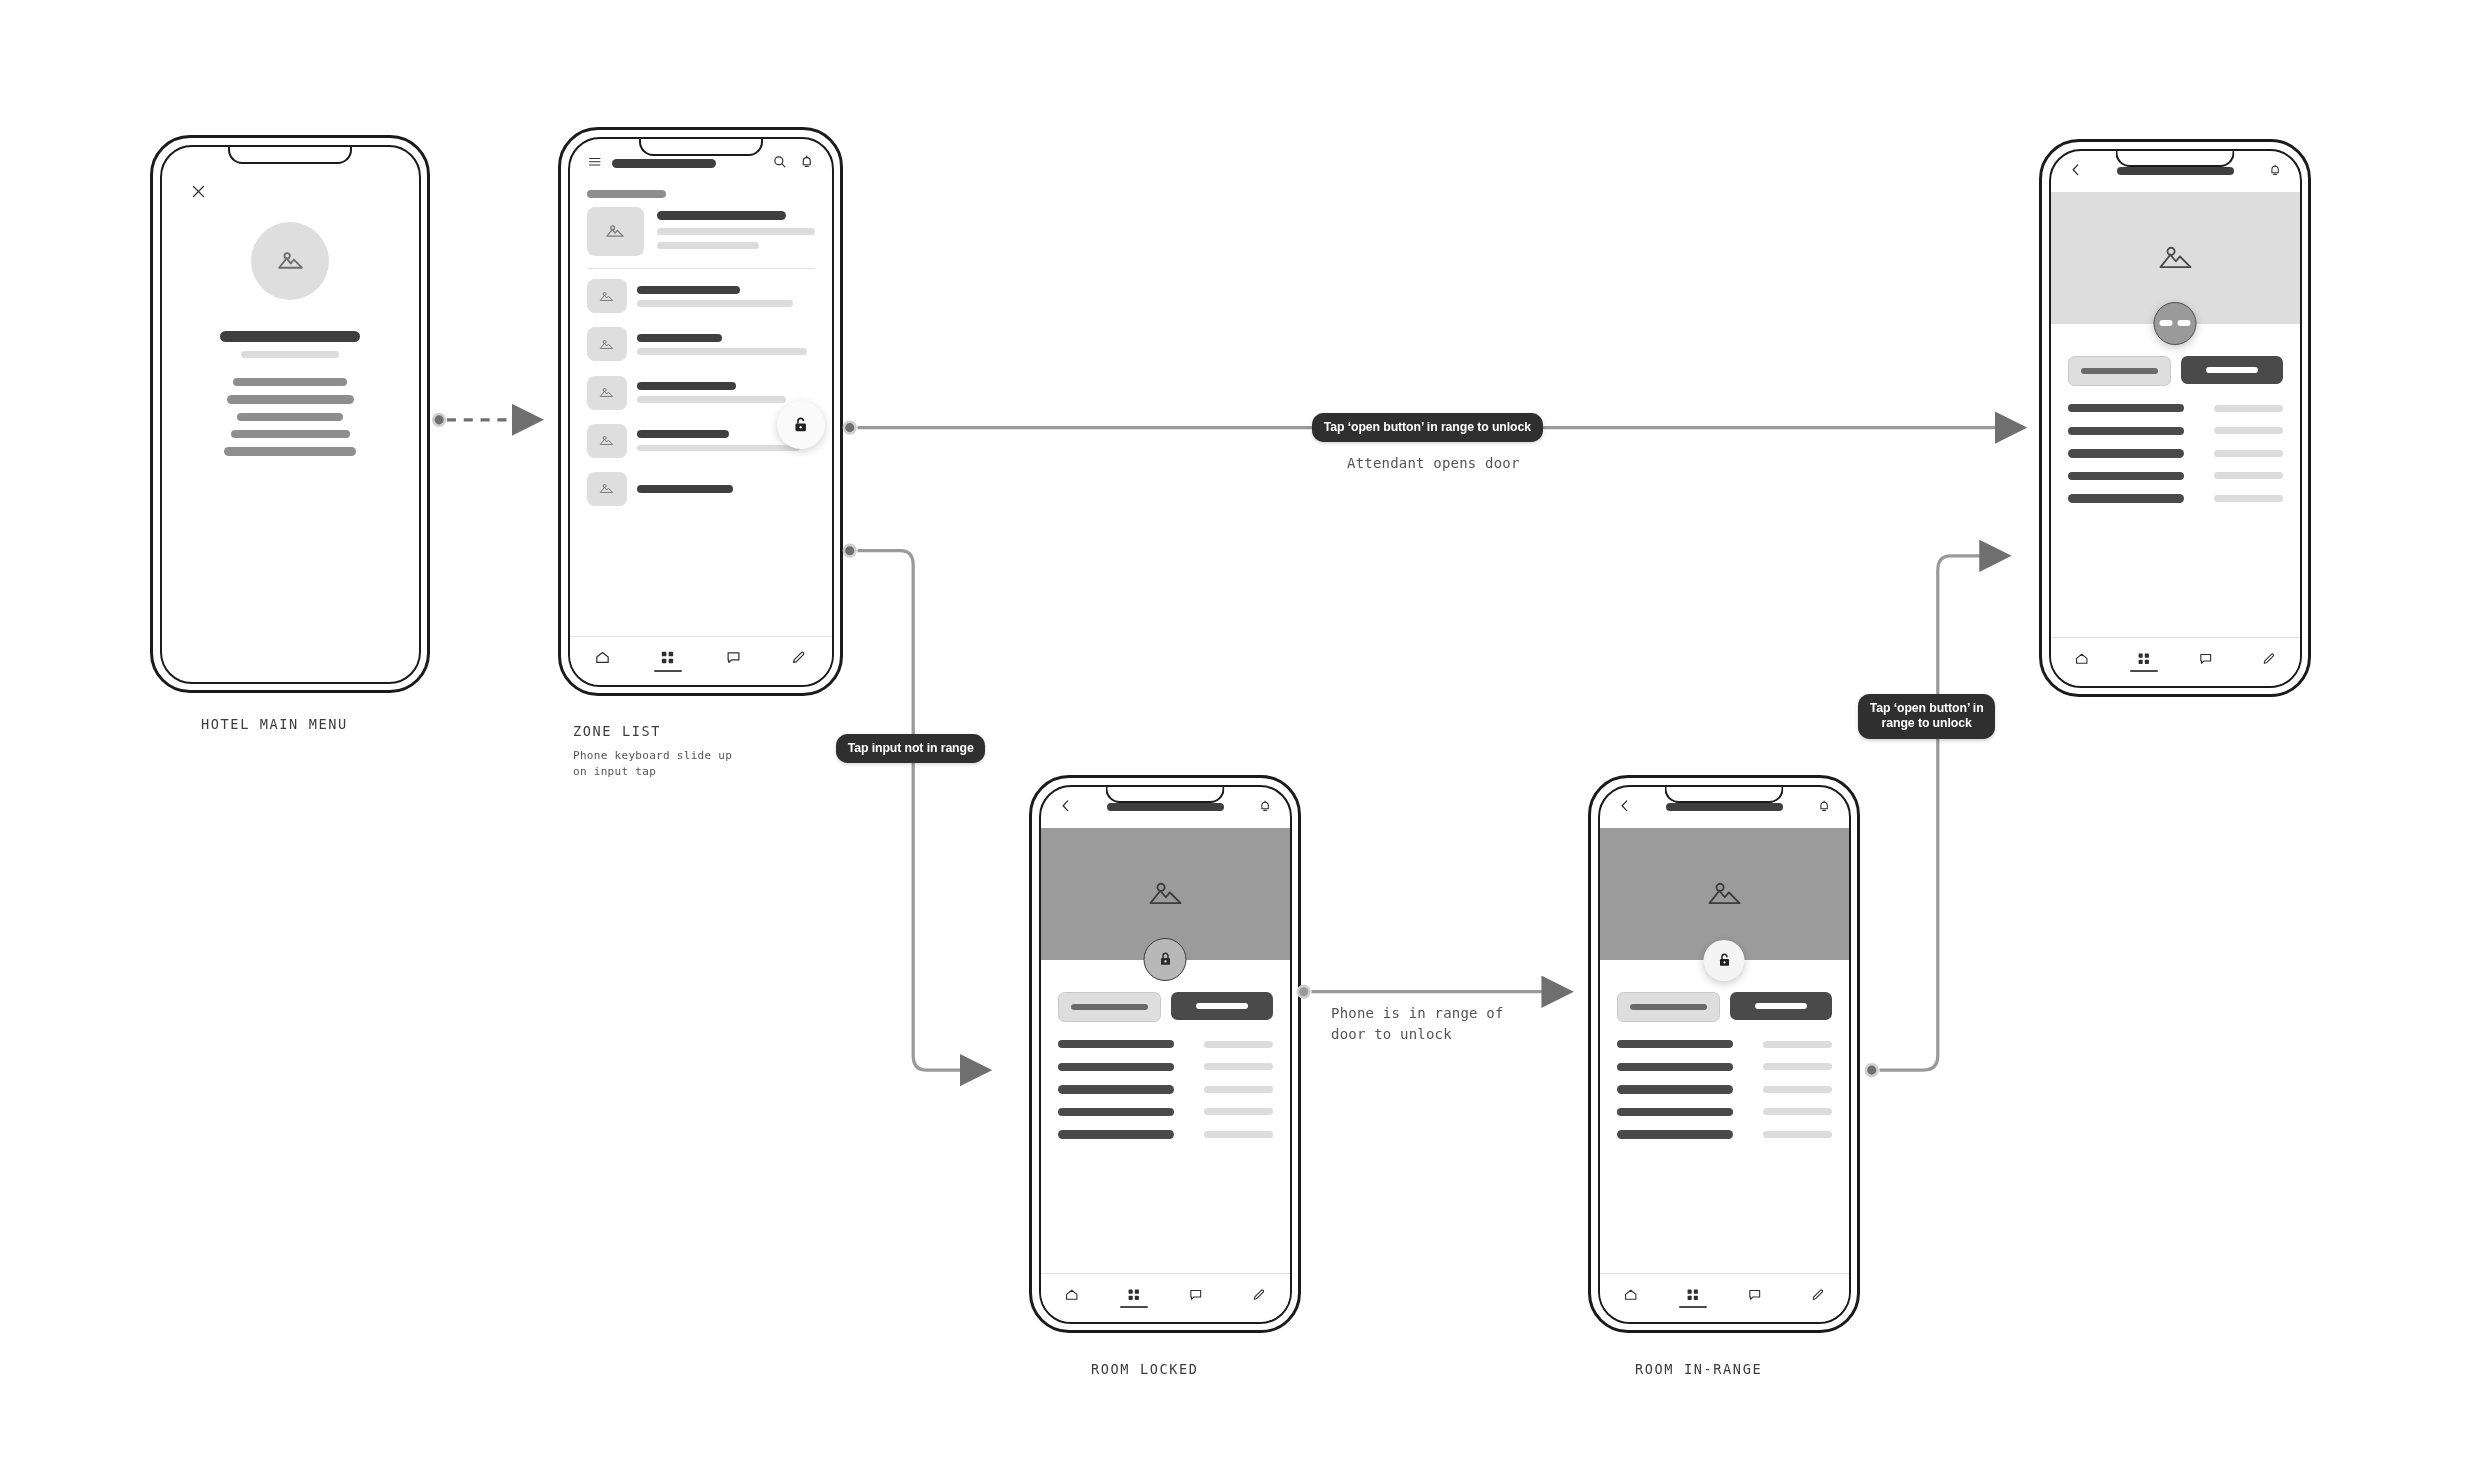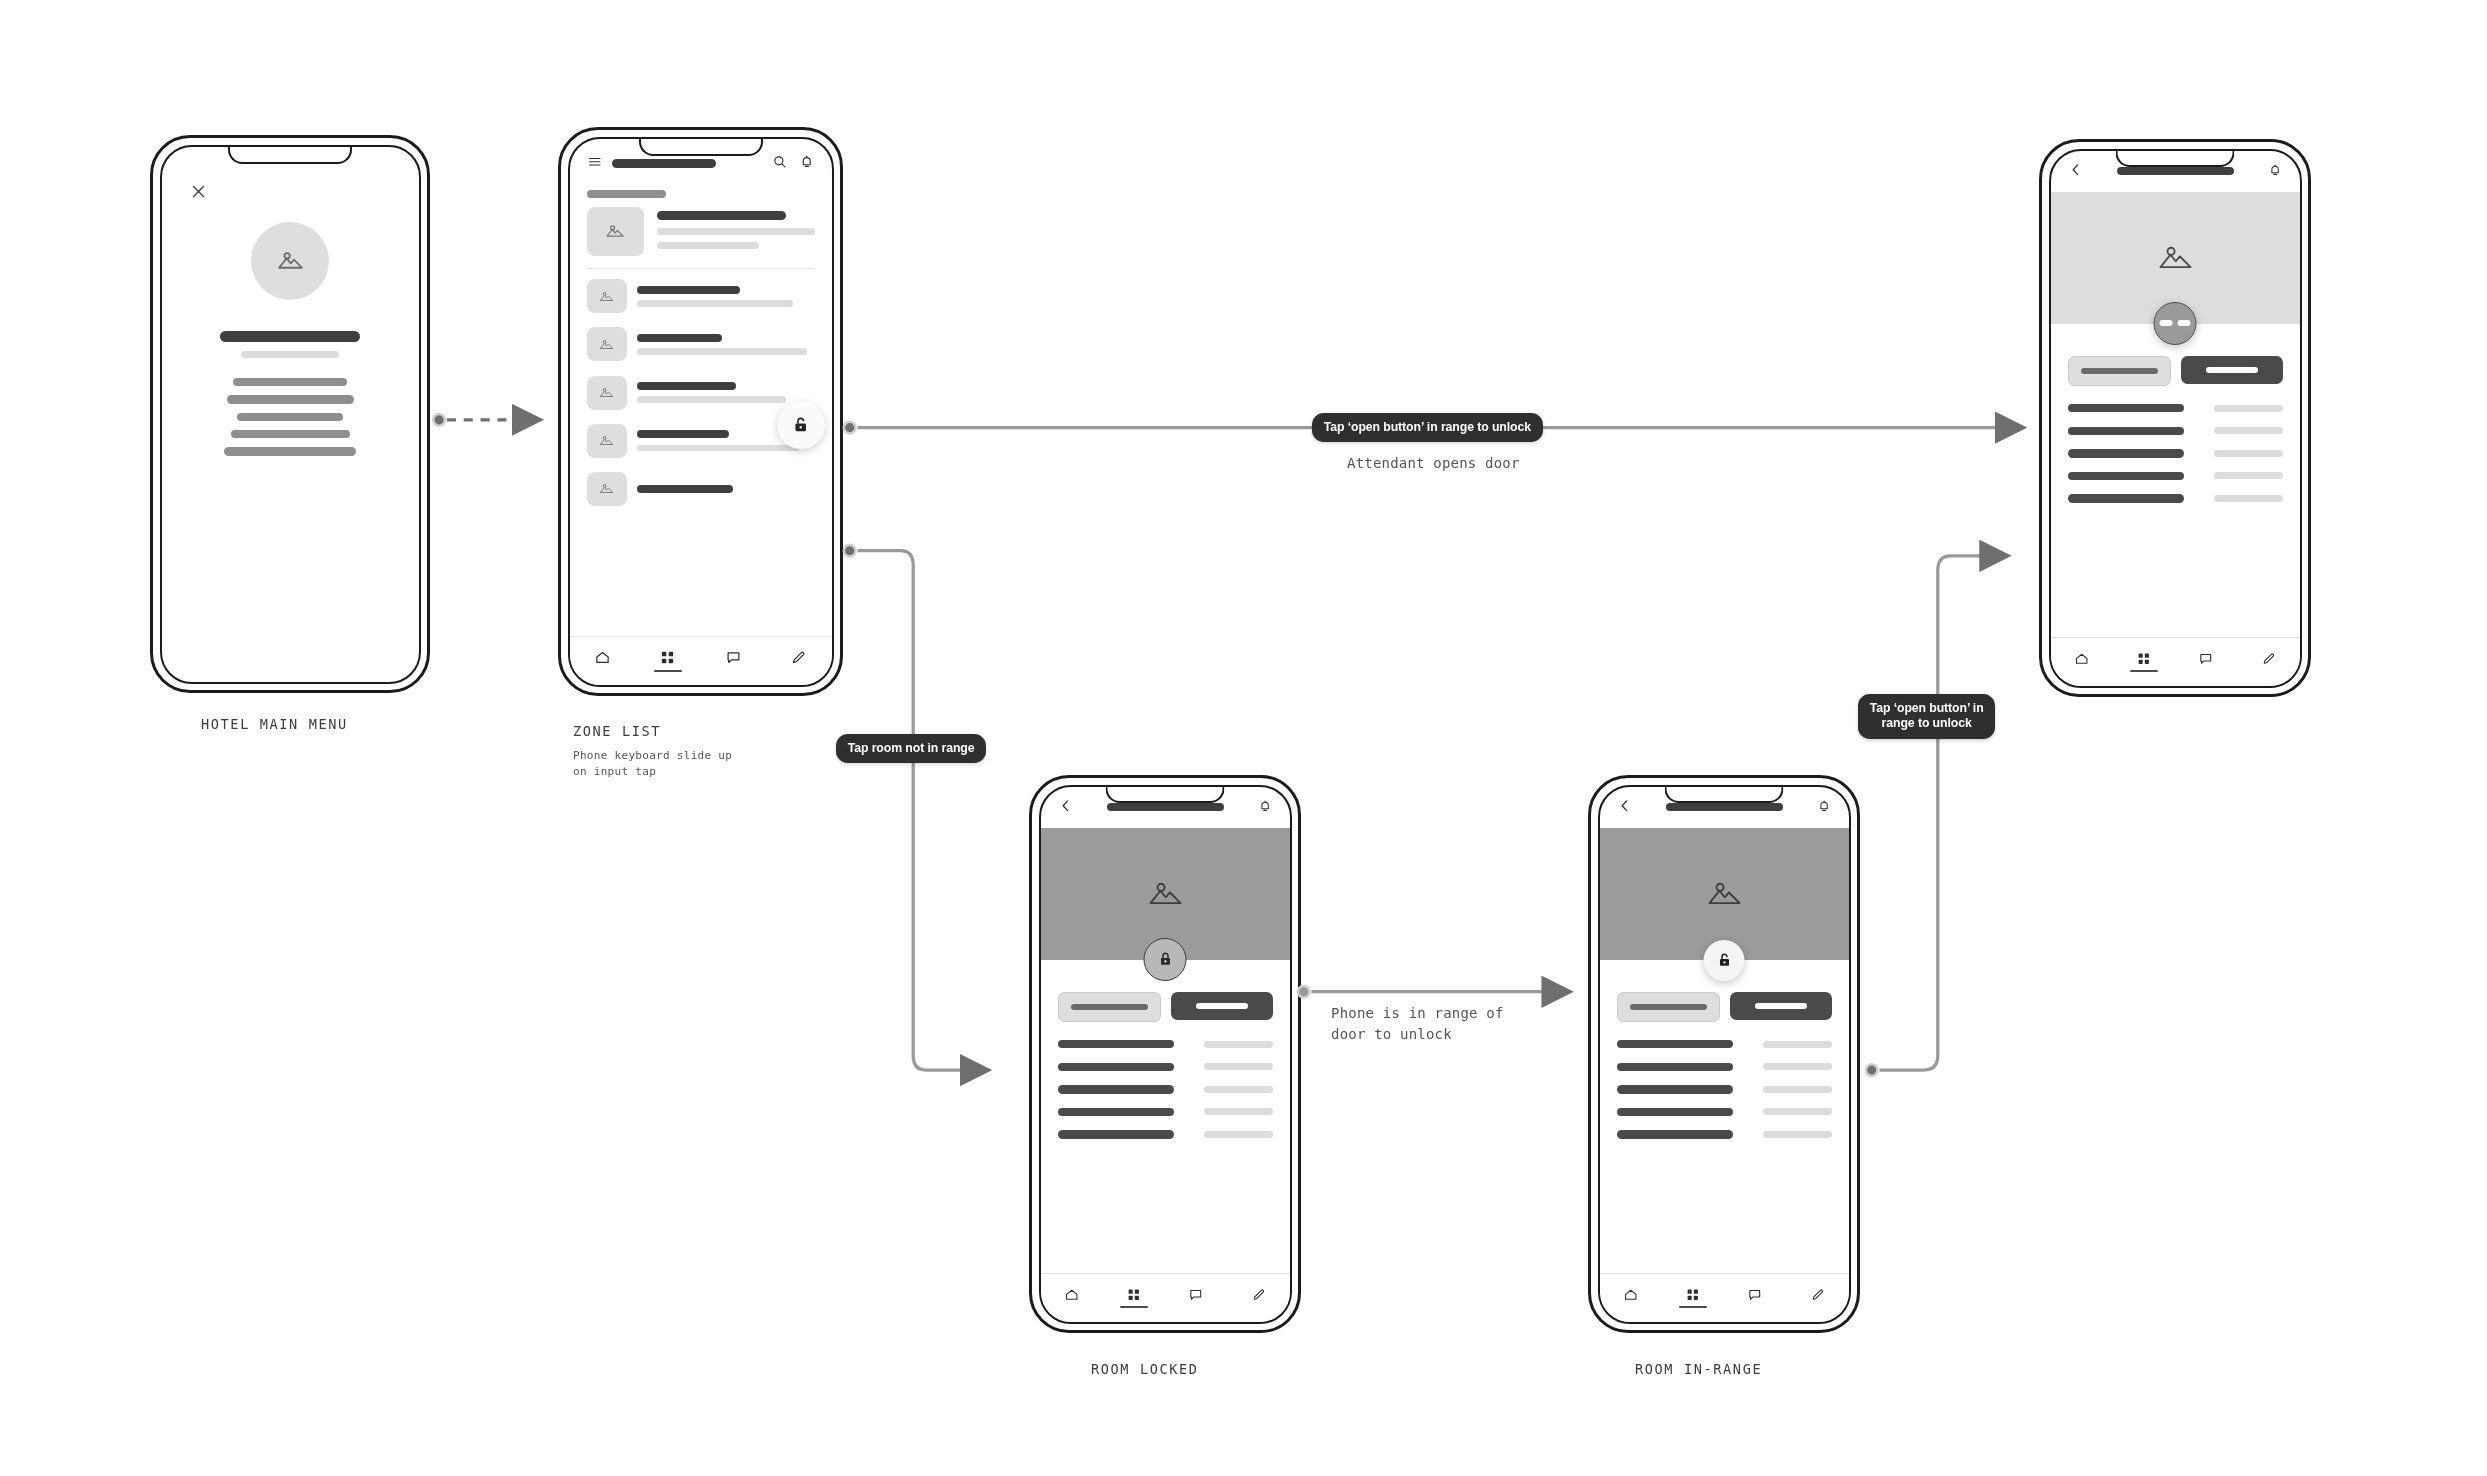--- a/index.html
+++ b/index.html
@@ -771,21 +771,21 @@
           </span>
         </div>
 
       </div>
     </div>
   </div>
 
 
   <div class="pill" id="pill-open-top">Tap ‘open button’ in range to unlock</div>
 
-  <div class="pill" id="pill-not-range">Tap room not in range</div>
+  <div class="pill" id="pill-not-range">Tap input not in range</div>
 
   <div class="pill" id="pill-open-right">Tap ‘open button’ in
 range to unlock</div>
 
   <div class="flow-note" id="note-attendant">Attendant opens door</div>
 
   <div class="flow-note" id="note-inrange">Phone is in range of
 door to unlock</div>
 
 </div>

